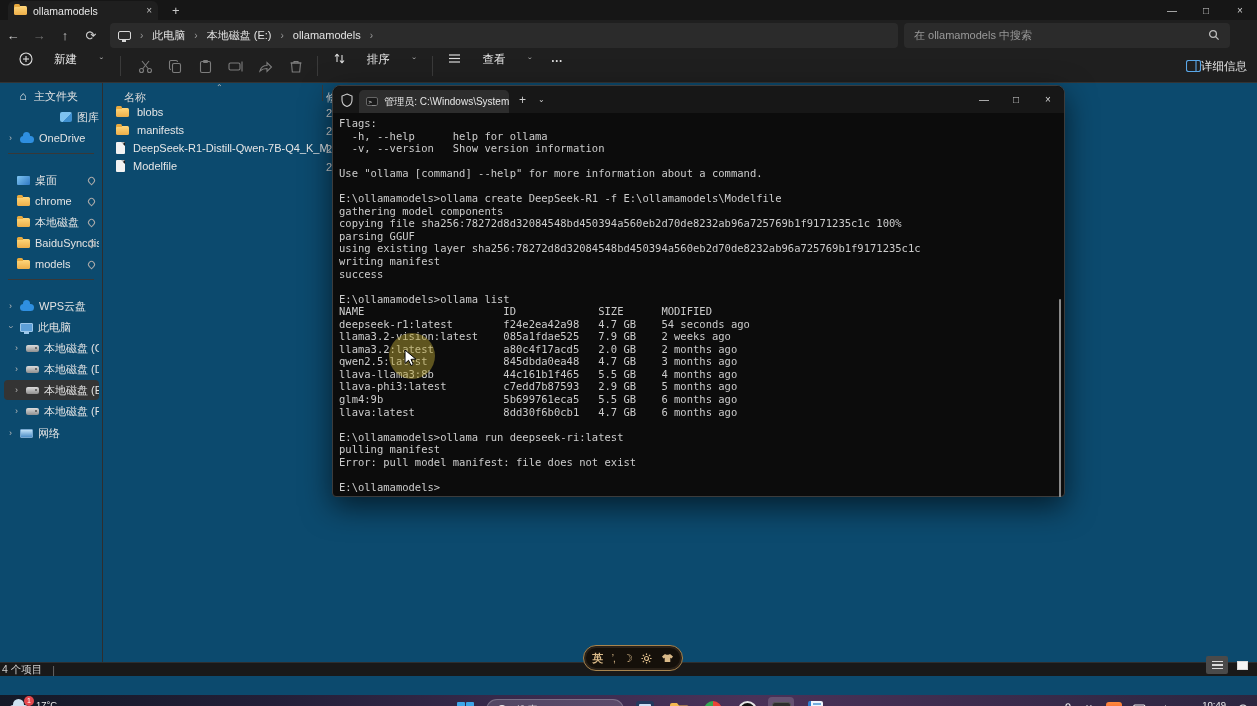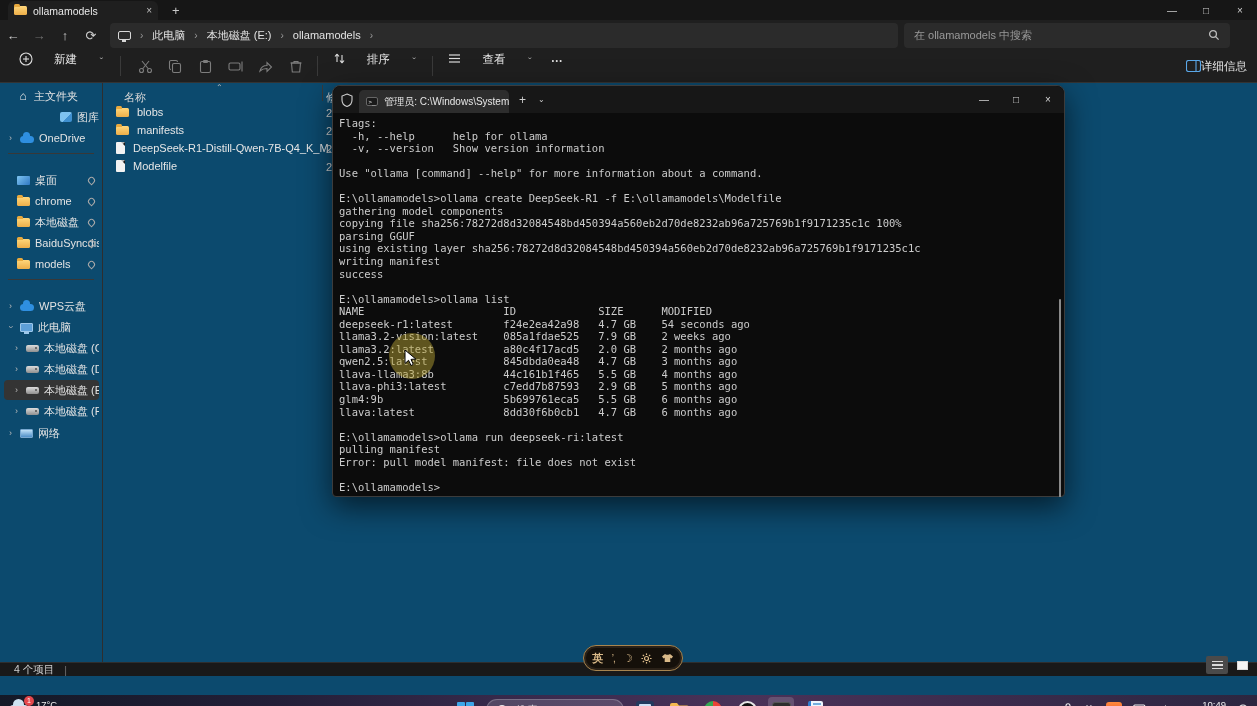--- a/index.html
+++ b/index.html
@@ -79,21 +79,21 @@
   .term-body { position:relative; height:384px; overflow:hidden; }
   .term-body pre { margin:4px 0 0 6px; font-family:"DejaVu Sans Mono","Liberation Mono",monospace; font-size:10.5px; line-height:12.55px; color:#cccccc; }
   .term-scroll { position:absolute; right:3px; top:186px; width:2px; height:212px; background:#8a8a8a; border-radius:1px; }
 
   
   .cursor-halo { position:absolute; left:389px; top:333px; width:46px; height:46px; border-radius:50%; background:rgba(186,166,52,.48); z-index:20; }
   .cursor-arrow { position:absolute; left:404px; top:349px; z-index:21; }
 
   
   .statusbar { position:absolute; left:0; top:662px; width:1257px; height:14px; background:#191919; border-top:1px solid #2e2e2e; display:flex; align-items:center; font-size:10.5px; color:#cfcfcf; }
-  .statusbar .cnt { margin-left:14px; }
+  .statusbar .cnt { margin-left:2px; }
   .statusbar .bar { margin-left:10px; color:#6f6f6f; }
   .view-toggles { position:absolute; right:4px; top:656px; display:flex; gap:3px; z-index:5; }
   .vt { width:22px; height:18px; display:flex; align-items:center; justify-content:center; border-radius:2px; }
   .vt.active { background:#4a4a4a; }
   .vt-lines { display:flex; flex-direction:column; gap:2px; }
   .vt-lines i { display:block; width:11px; height:1.5px; background:#dcdcdc; }
   .vt-square { width:11px; height:9px; border:1.5px solid #dcdcdc; background:#f5f5f5; }
 
   
   .ime-bar { position:absolute; left:583px; top:645px; width:100px; height:26px; background:#15100a; border:1.5px solid #a8854f; border-radius:13px; box-shadow:0 0 0 2px #2a2118 inset; display:flex; align-items:center; justify-content:space-evenly; z-index:30; color:#d9b988; }

